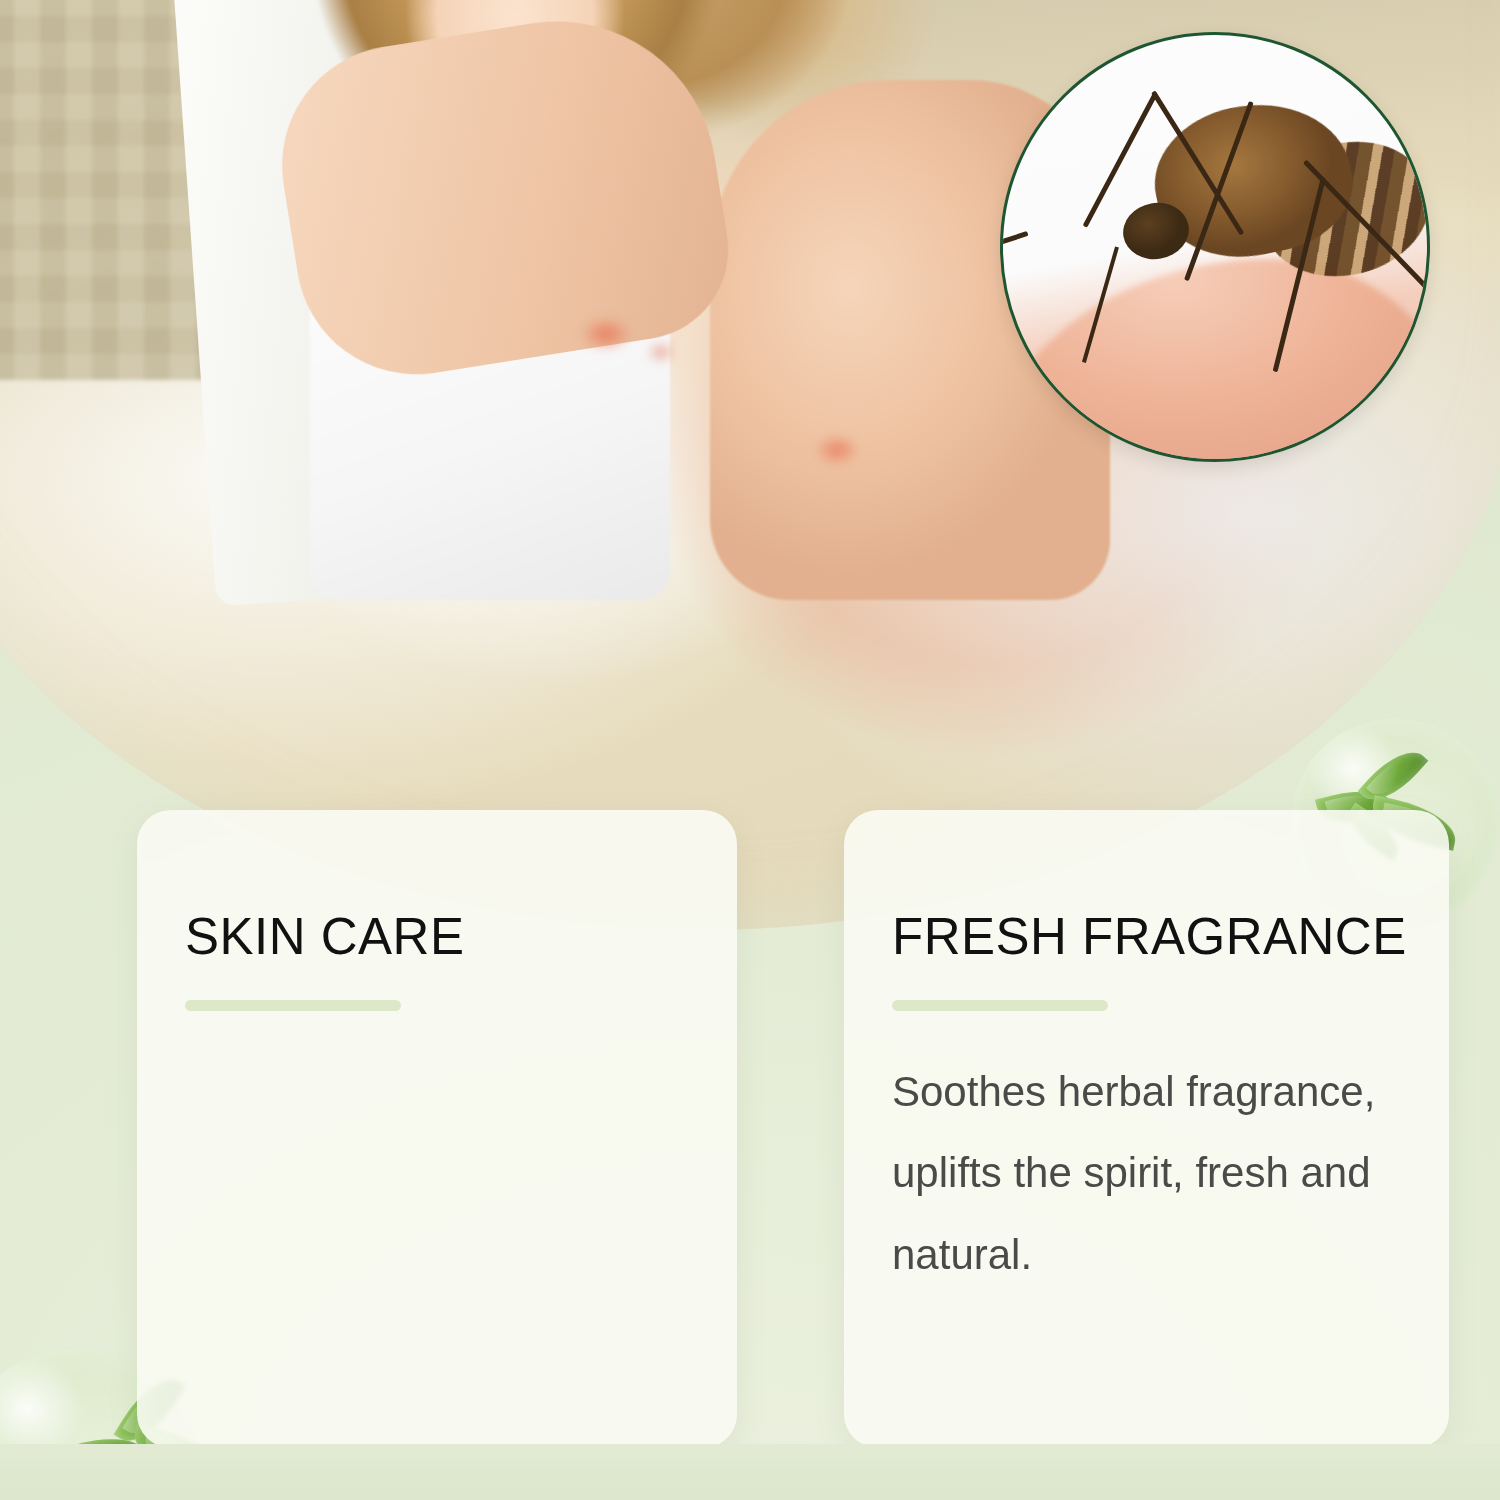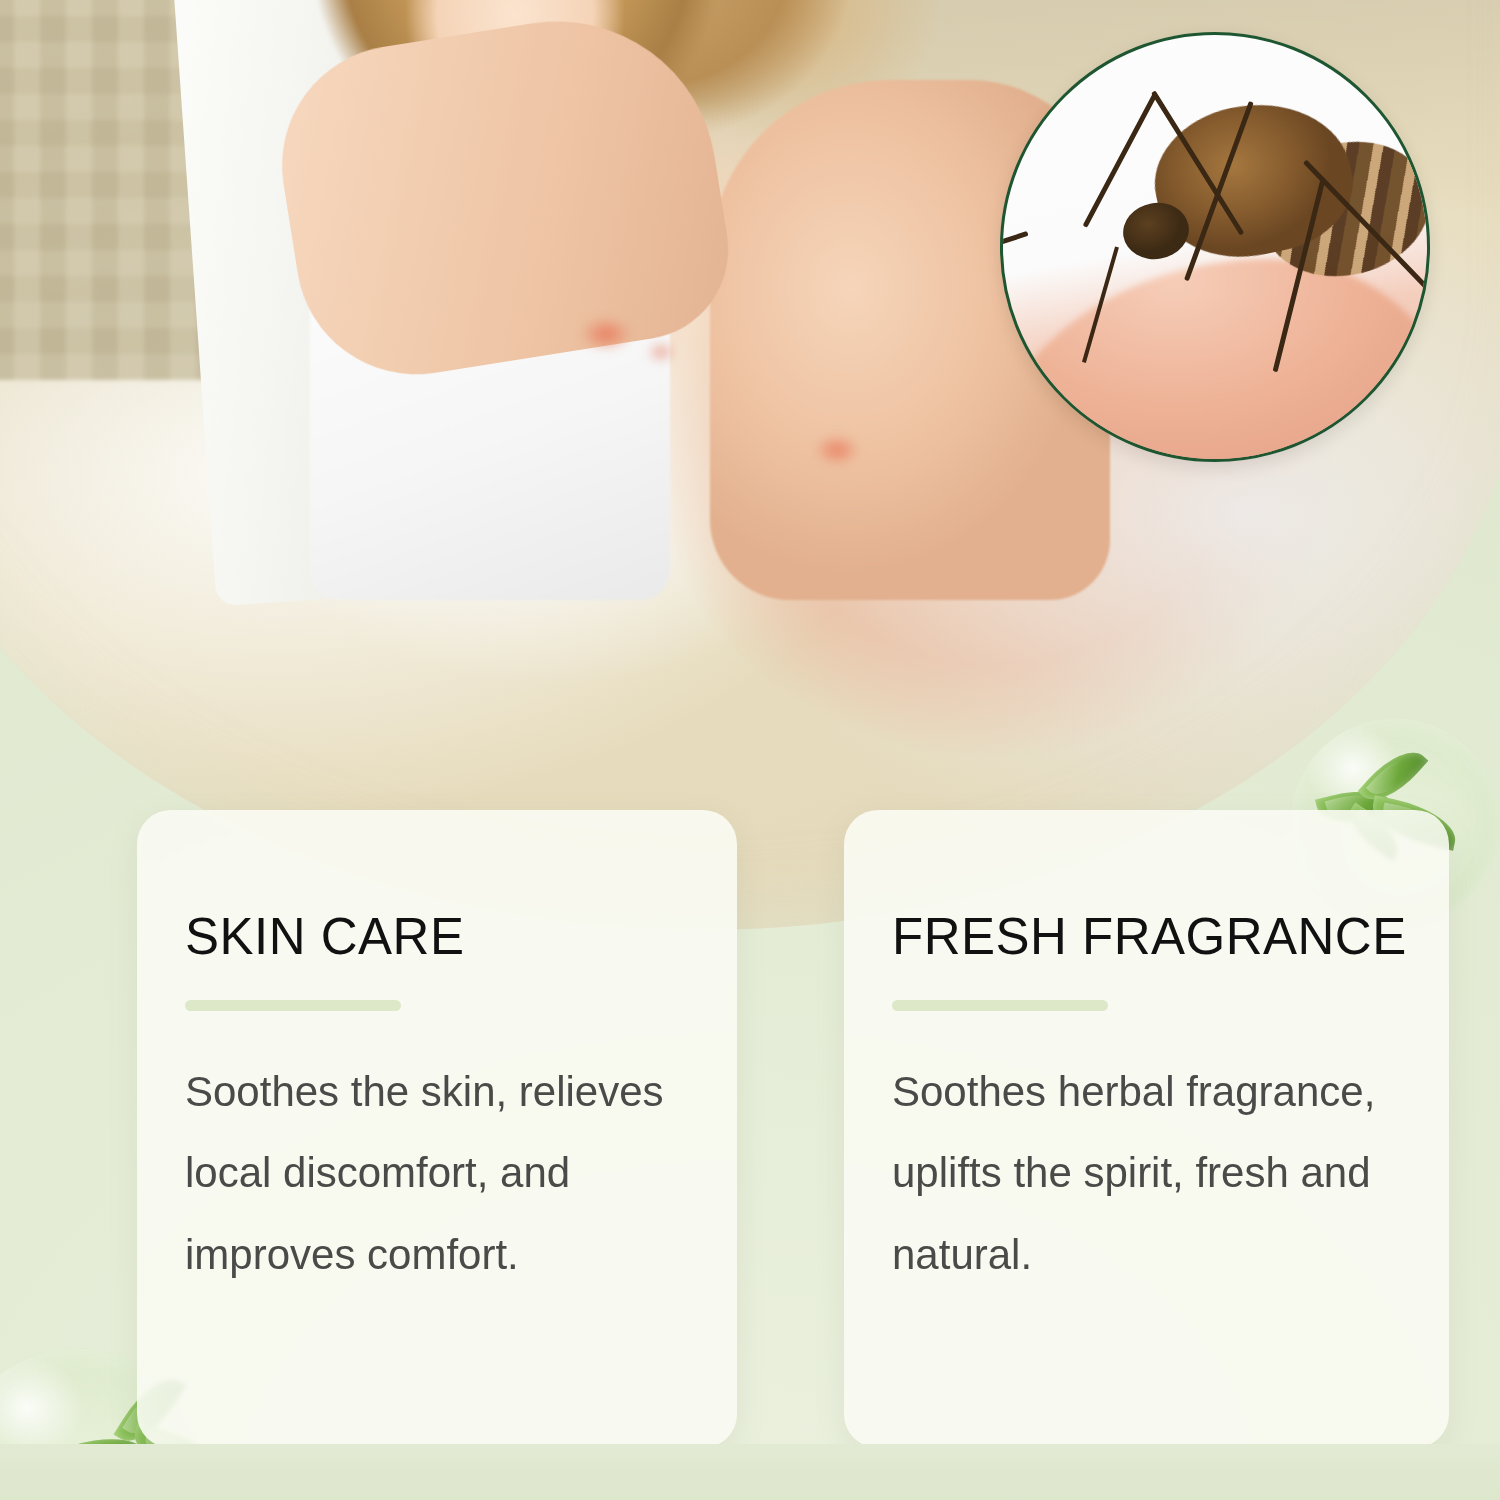--- a/index.html
+++ b/index.html
@@ -228,21 +228,20 @@
     <div class="leaf" style="left:0;top:46px;width:92px;height:38px;transform:rotate(-18deg);"></div>
     <div class="leaf" style="left:58px;top:0;width:80px;height:36px;transform:rotate(-58deg);"></div>
     <div class="leaf" style="left:78px;top:44px;width:104px;height:42px;transform:rotate(16deg);"></div>
     <div class="leaf" style="left:34px;top:76px;width:76px;height:32px;transform:rotate(40deg);"></div>
   </div>
 
   <div class="card left">
     <div class="card-inner">
       <h2 class="card-title">SKIN CARE</h2>
       <div class="card-rule"></div>
-      <p class="card-body">Soothes the skin, relieves local discomfort, and improves comfort.</p>
     </div>
   </div>
 
   <div class="card right">
     <div class="card-inner">
       <h2 class="card-title">FRESH FRAGRANCE</h2>
       <div class="card-rule"></div>
       <p class="card-body">Soothes herbal fragrance, uplifts the spirit, fresh and natural.</p>
     </div>
   </div>

